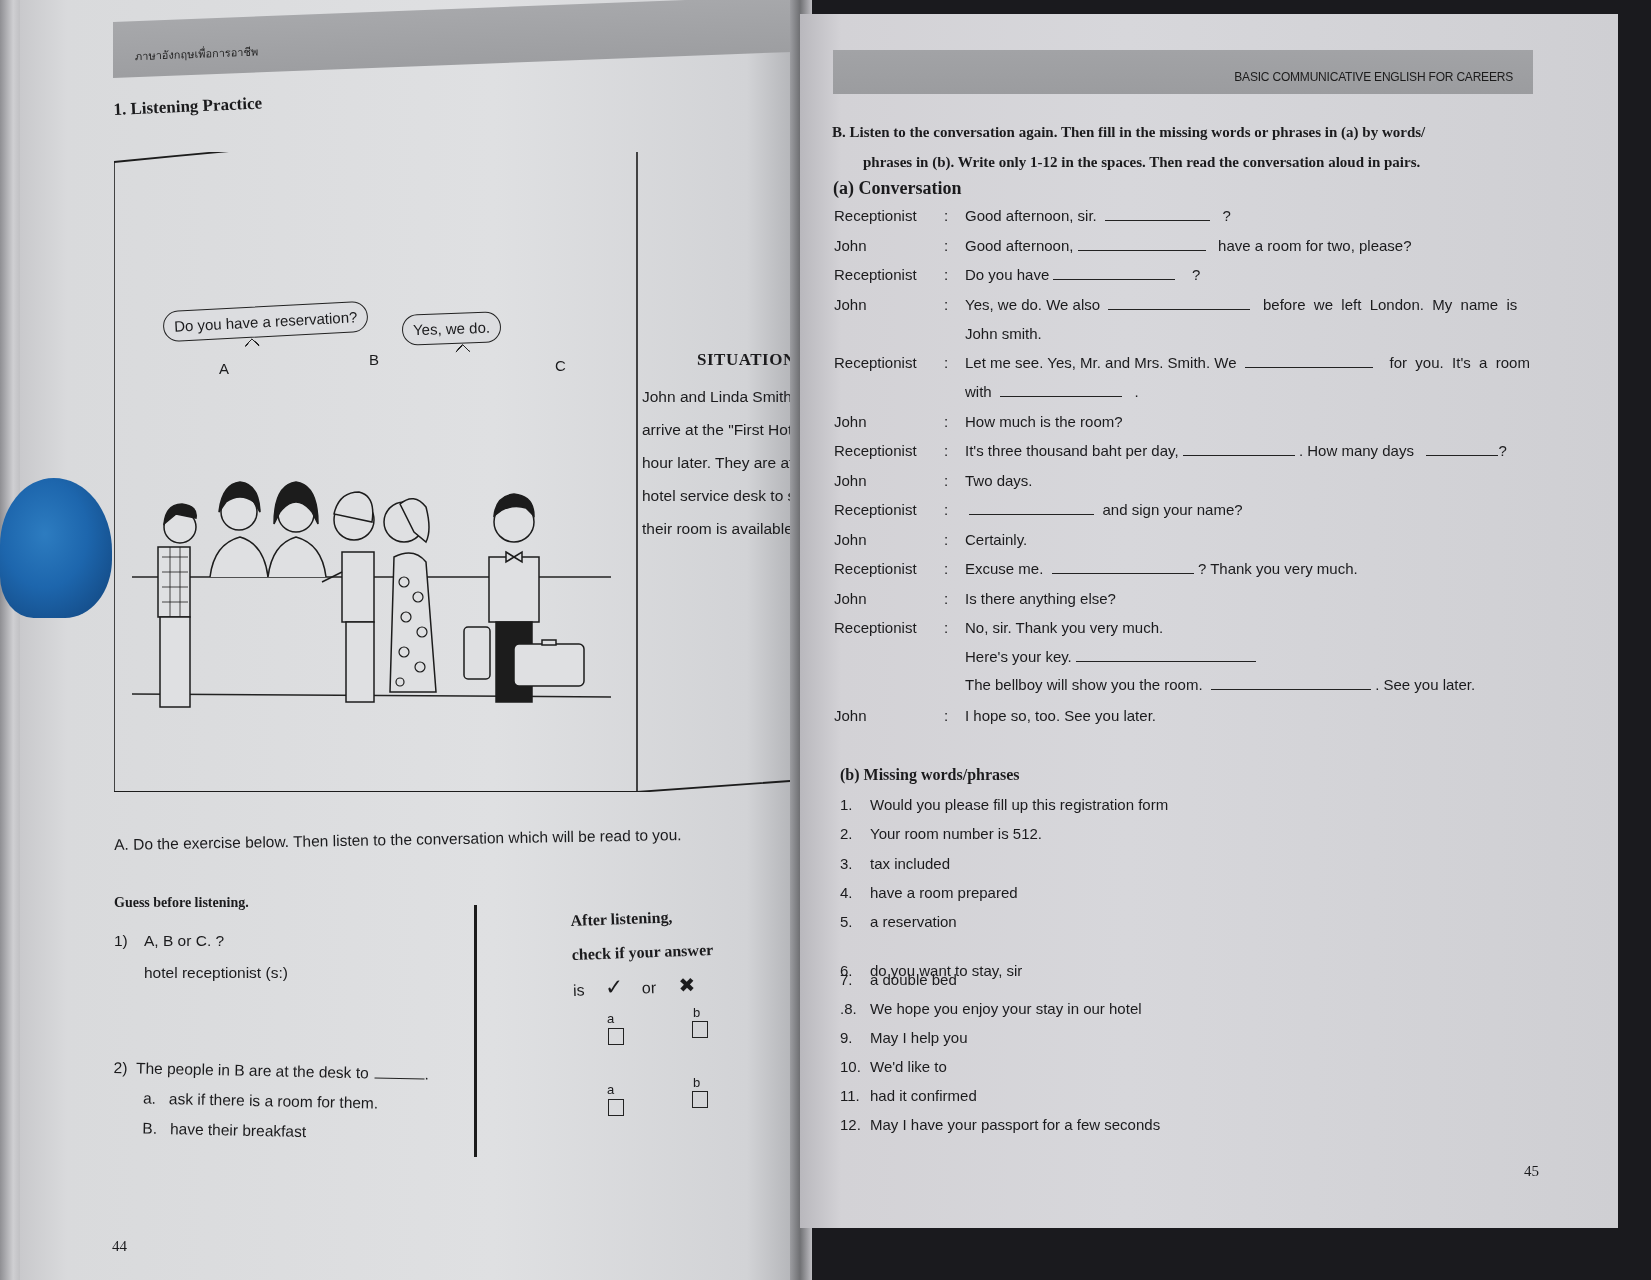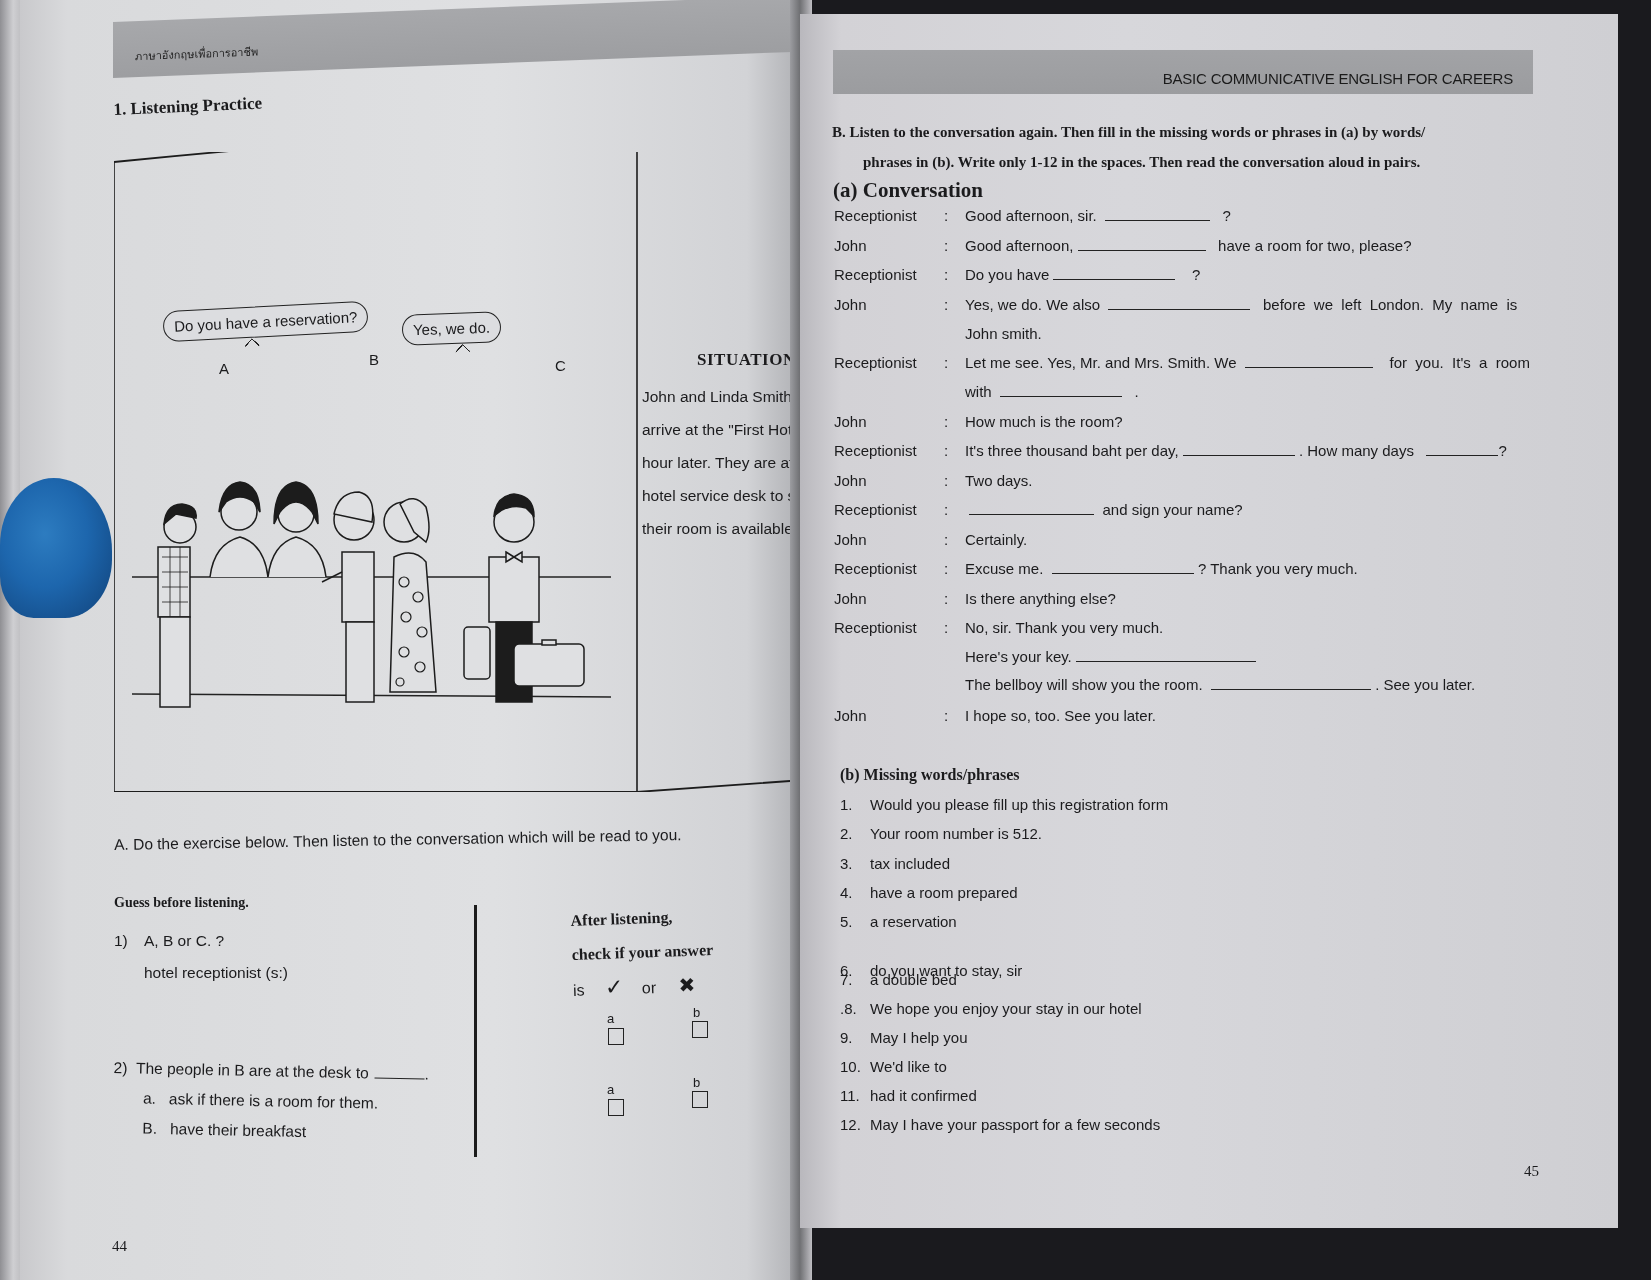--- a/index.html
+++ b/index.html
@@ -25,21 +25,21 @@
   .header-band-left {
     position: absolute; left: 113px; top: 22px; width: 680px; height: 56px;
     background: linear-gradient(180deg, #a7a8ab, #9d9ea1);
     transform: skewY(-2.2deg); transform-origin: left top;
   }
   .header-band-left span { position:absolute; left:22px; top:26px; font-size:11px; color:#222; }
   .header-band-right {
     position: absolute; left: 833px; top: 50px; width: 700px; height: 44px;
     background: linear-gradient(180deg, #a2a3a6, #9b9c9f);
   }
-  .header-band-right span { position:absolute; right:20px; top:20px; font-size:15px; color:#1b1b1b; letter-spacing:-0.2px; }
+  .header-band-right span { position:absolute; right:20px; top:20px; font-size:12px; color:#1b1b1b; letter-spacing:-0.2px; }
 
   .serif { font-family: "Liberation Serif", serif; }
   .bold { font-weight: bold; }
 
   .sec-title { position:absolute; left:113px; top:100px; font-size:17px; transform: rotate(-2.5deg); transform-origin:left top; }
 
   
   .frame { position:absolute; left:114px; top:152px; width:690px; height:640px; }
   .frame svg { position:absolute; left:0; top:0; }
 
@@ -83,21 +83,21 @@
 
   .box { position:absolute; width:16px; height:17px; border:1.5px solid #222; }
   .boxlbl { position:absolute; font-size:13px; }
 
   .pgnum { position:absolute; font-size:15px; }
 
   
   .instr-b { position:absolute; left:832px; top:117px; width:705px; font-size:15px; line-height:30px; }
   .instr-b .ln { display:block; white-space:nowrap; }
   .instr-b .ln2 { padding-left:31px; }
-  .conv-h { position:absolute; left:833px; top:178px; font-size:21px; }
+  .conv-h { position:absolute; left:833px; top:178px; font-size:18px; }
 
   .dlg { position:absolute; left:834px; font-size:15px; white-space:nowrap; }
   .dlg .sp { position:absolute; left:0; width:110px; }
   .dlg .colon { position:absolute; left:110px; }
   .dlg .ut { position:absolute; left:131px; }
   .blank { display:inline-block; border-bottom:1.4px solid #222; height:14px; vertical-align:baseline; }
 
   .miss-h { position:absolute; left:840px; top:766px; font-size:16px; }
   .miss { position:absolute; left:840px; font-size:15px; white-space:nowrap; }
   .miss .n { display:inline-block; width:30px; }

